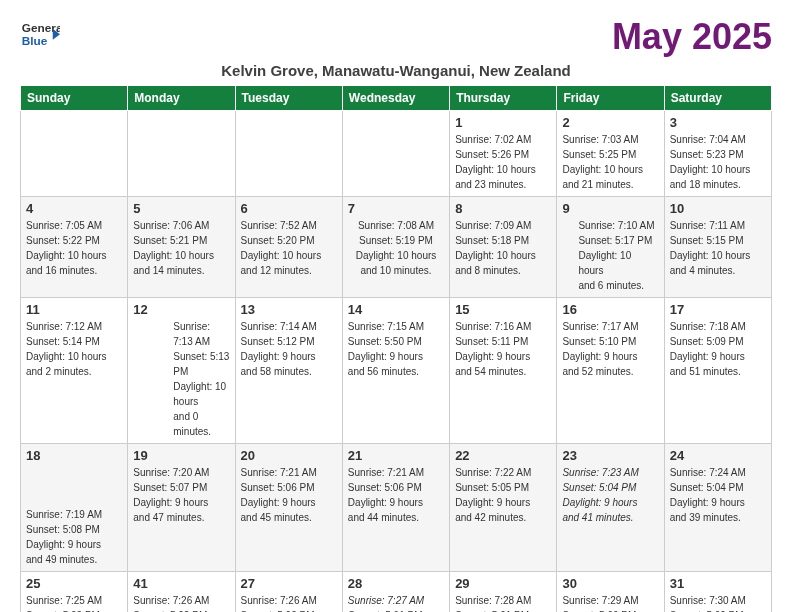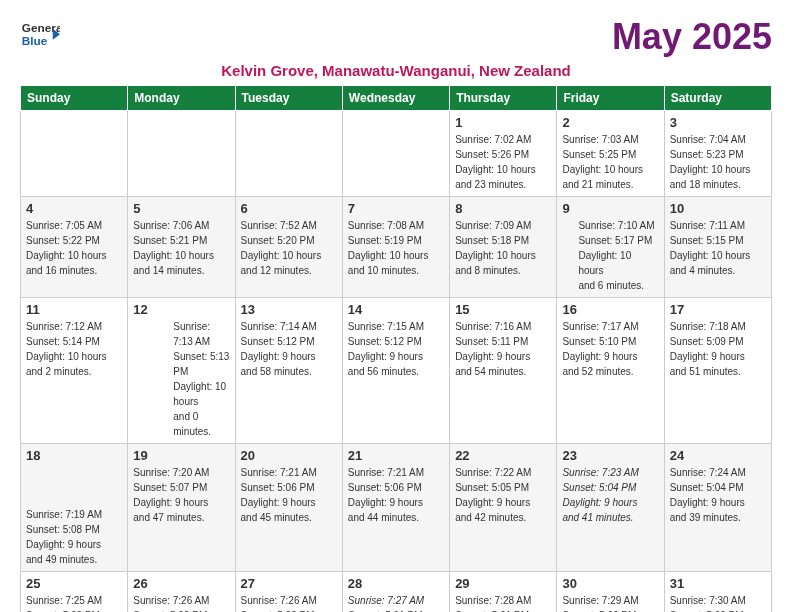--- a/index.html
+++ b/index.html
@@ -23,21 +23,21 @@
     }
     .month-title {
       font-size: 36px;
       font-weight: bold;
       color: #701a75;
       text-align: center;
     }
     .location-title {
       font-size: 15px;
       font-weight: bold;
-      color: #be185d;
+      color: #404040;
       text-align: center;
       margin-bottom: 6px;
     }
     .calendar {
       width: 100%;
       border-collapse: collapse;
     }
     .calendar th {
       background: #15803d;
       color: #fff;
@@ -151,21 +151,21 @@
         </td>
         <td>
           <span class="day-num">6</span>
           <div class="day-info" style="white-space: pre-line;">Sunrise: 7:52 AM
 Sunset: 5:20 PM
 Daylight: 10 hours
 and 12 minutes.</div>
         </td>
         <td>
           <span class="day-num">7</span>
-          <div class="day-info" style="white-space: pre-line;">Sunrise: 7:08 AM
+          <div class="day-info" style="white-space: pre-line; text-align: center;">Sunrise: 7:08 AM
 Sunset: 5:19 PM
 Daylight: 10 hours
 and 10 minutes.</div>
         </td>
         <td>
           <span class="day-num">8</span>
           <div class="day-info" style="white-space: pre-line;">Sunrise: 7:09 AM
 Sunset: 5:18 PM
 Daylight: 10 hours
 and 8 minutes.</div>
@@ -203,21 +203,21 @@
         <td>
           <span class="day-num">13</span>
           <div class="day-info" style="white-space: pre-line;">Sunrise: 7:14 AM
 Sunset: 5:12 PM
 Daylight: 9 hours
 and 58 minutes.</div>
         </td>
         <td>
           <span class="day-num">14</span>
           <div class="day-info" style="white-space: pre-line;">Sunrise: 7:15 AM
-Sunset: 5:12 PM
+Sunset: 5:50 PM
 Daylight: 9 hours
 and 56 minutes.</div>
         </td>
         <td>
           <span class="day-num">15</span>
           <div class="day-info" style="white-space: pre-line;">Sunrise: 7:16 AM
 Sunset: 5:11 PM
 Daylight: 9 hours
 and 54 minutes.</div>
         </td>
@@ -289,21 +289,21 @@
       </tr>
       <tr>
         <td>
           <span class="day-num">25</span>
           <div class="day-info" style="white-space: pre-line;">Sunrise: 7:25 AM
 Sunset: 5:03 PM
 Daylight: 9 hours
 and 38 minutes.</div>
         </td>
         <td>
-          <span class="day-num">26</span>
+          <span class="day-num">41</span>
           <div class="day-info" style="white-space: pre-line;">Sunrise: 7:26 AM
 Sunset: 5:02 PM
 Daylight: 9 hours
 and 36 minutes.</div>
         </td>
         <td>
           <span class="day-num">27</span>
           <div class="day-info" style="white-space: pre-line;">Sunrise: 7:26 AM
 Sunset: 5:02 PM
 Daylight: 9 hours

